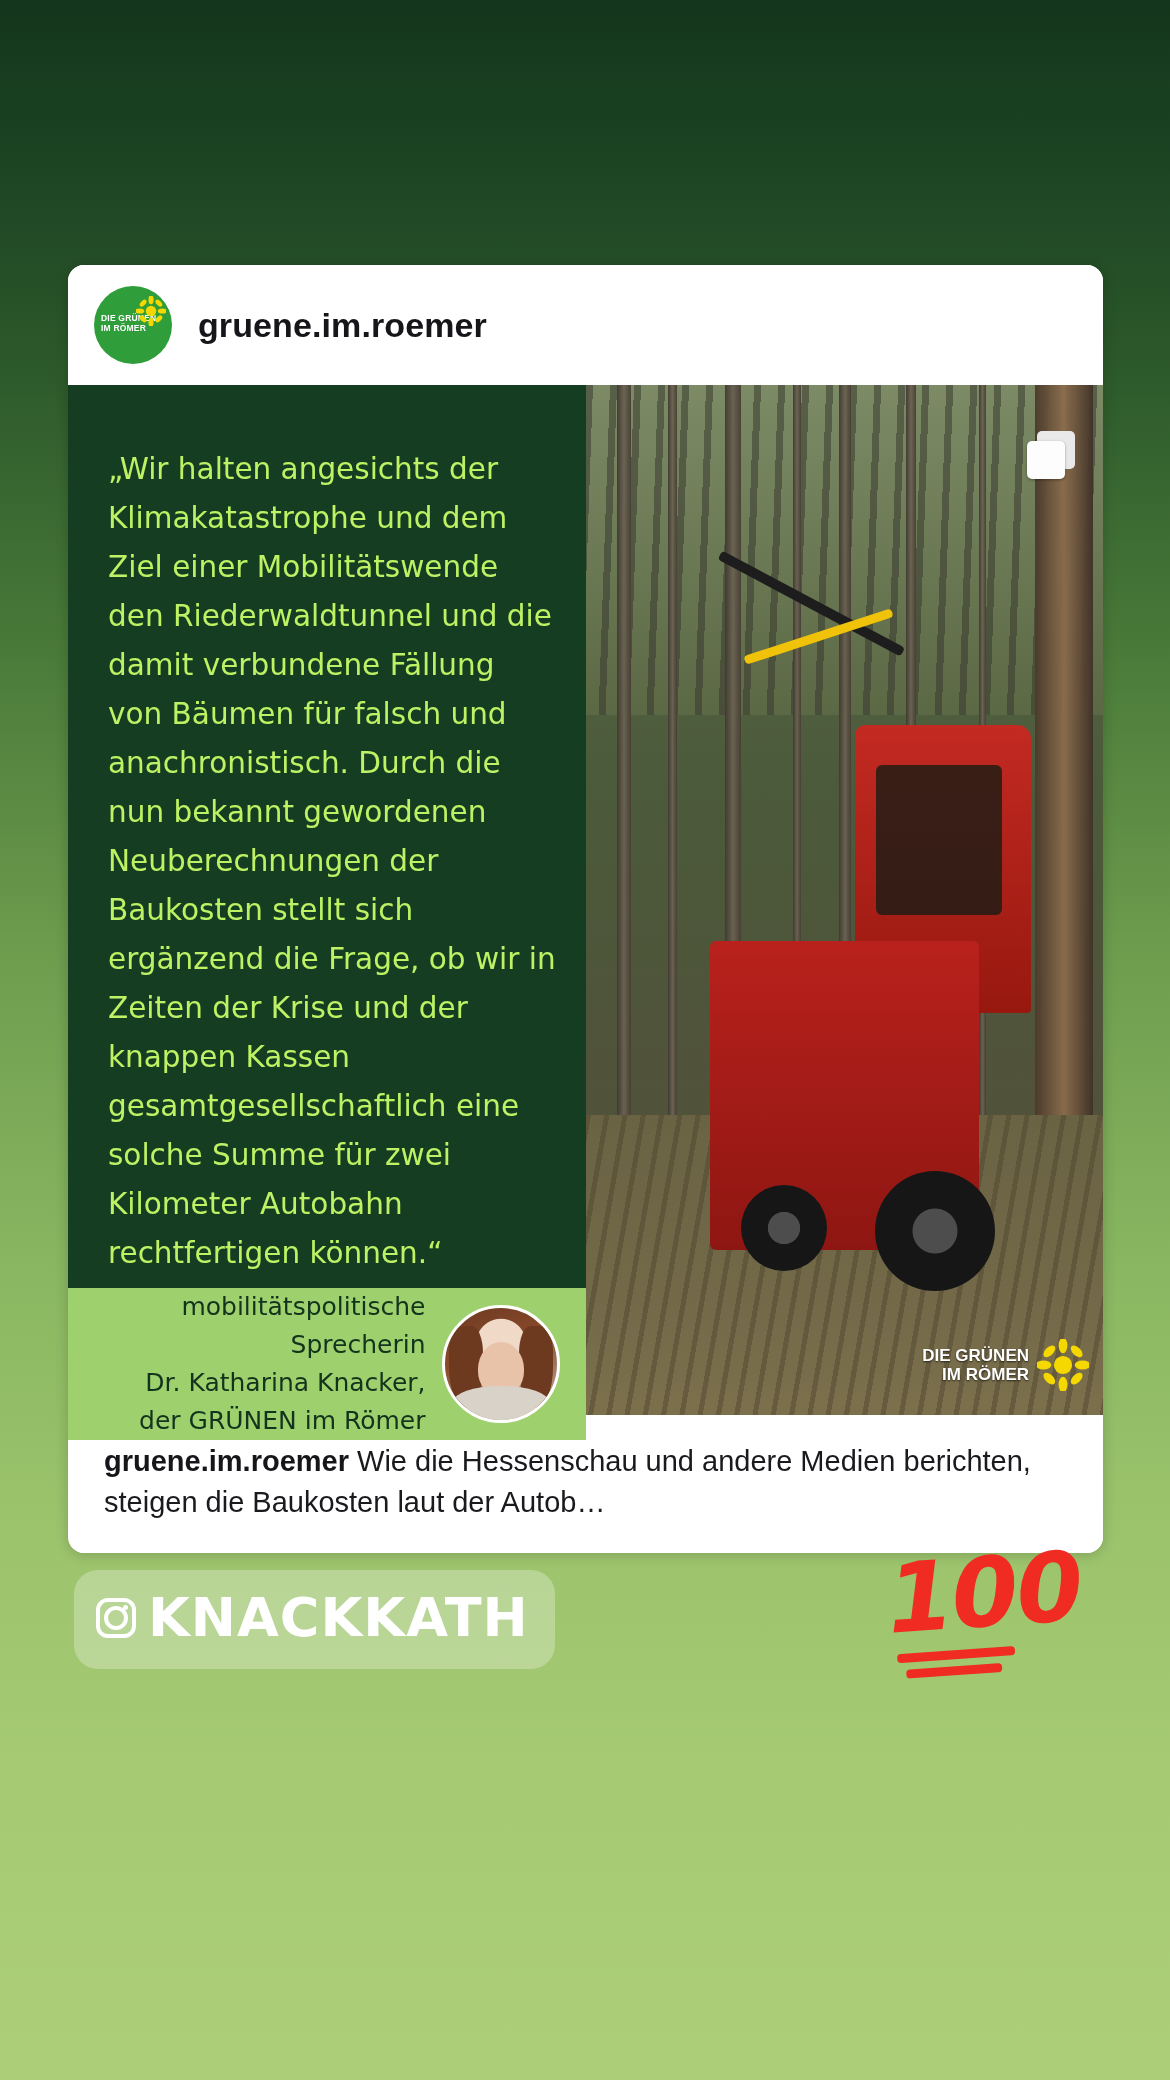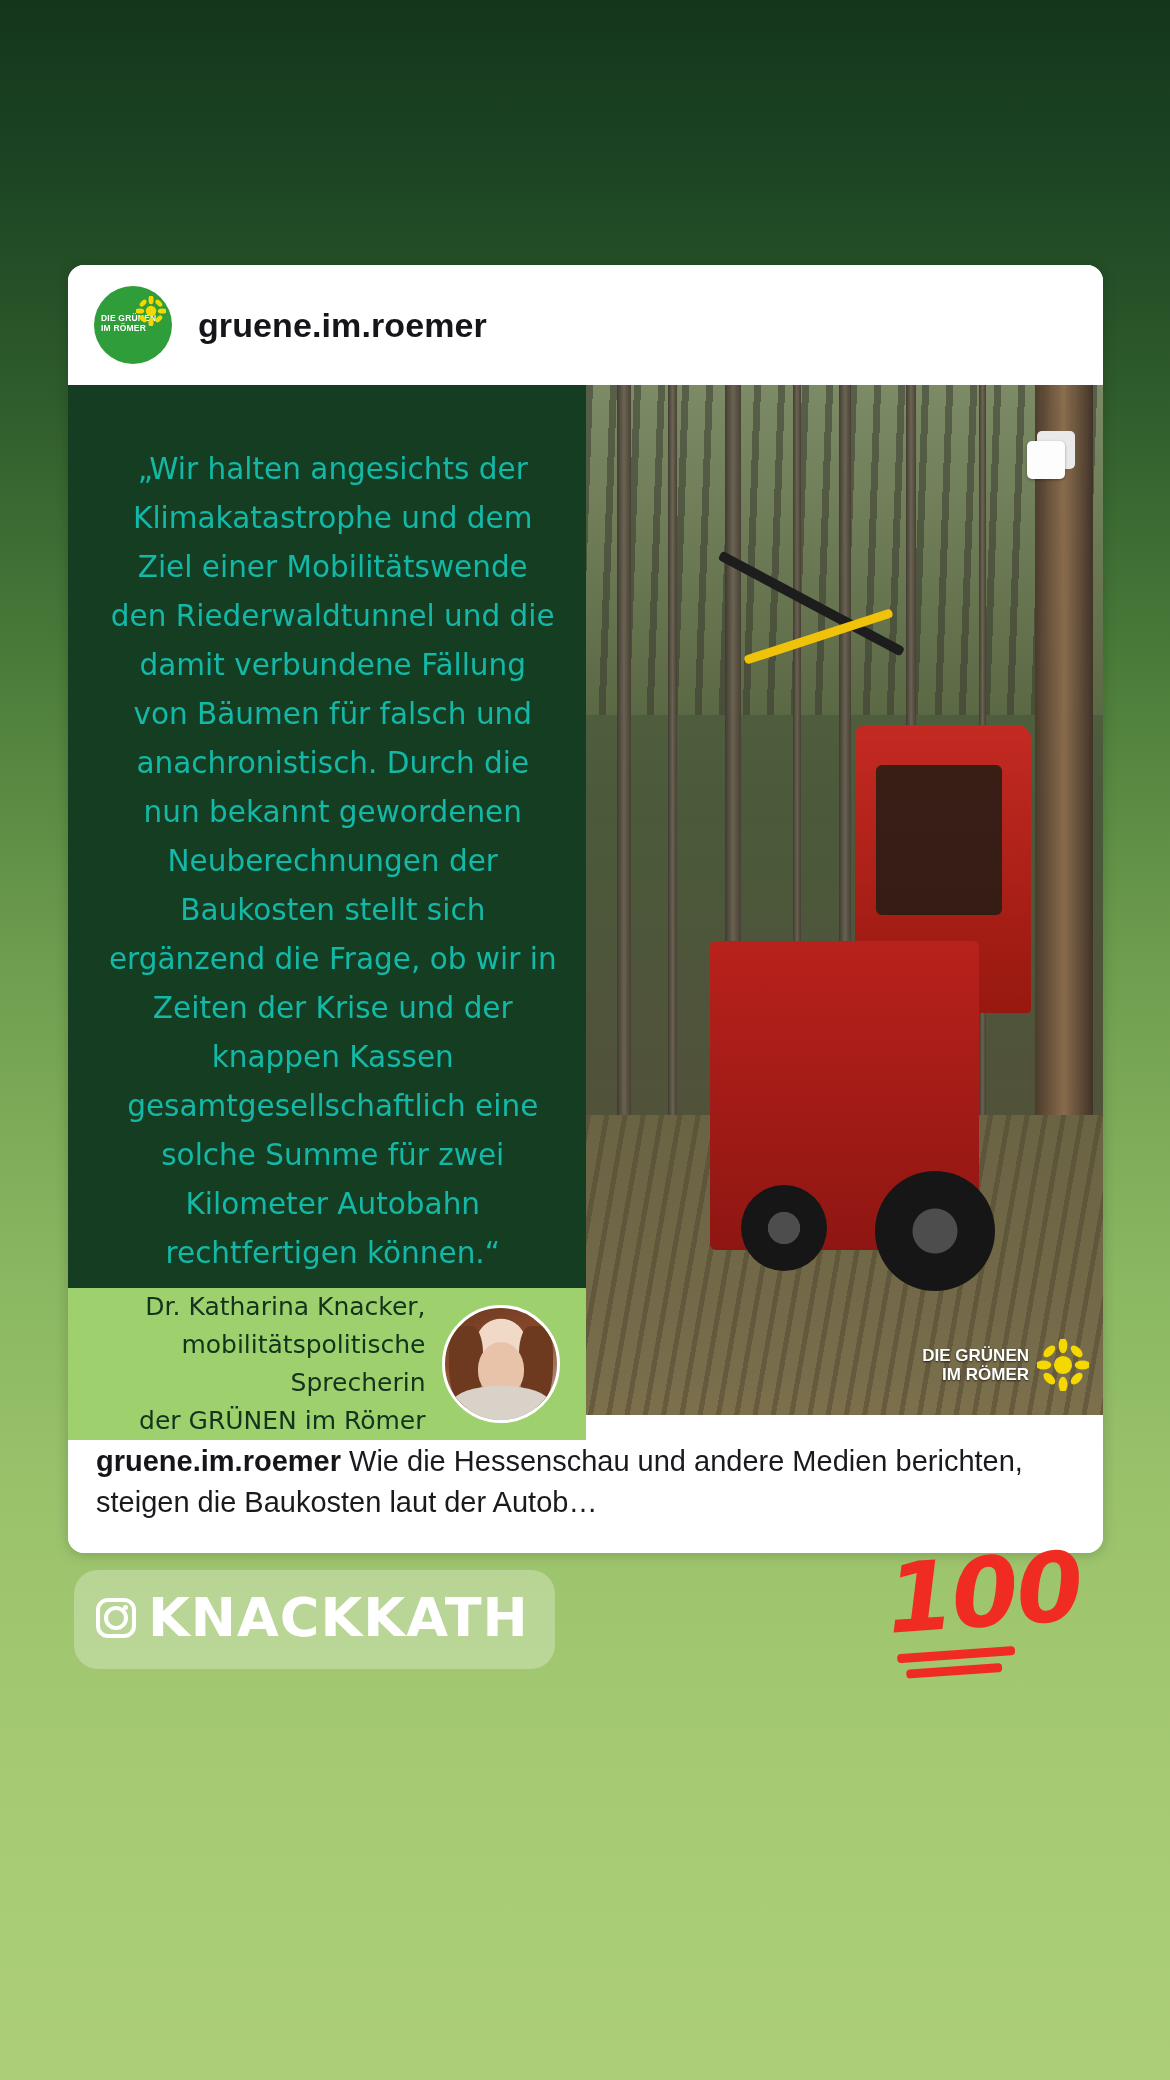--- a/index.html
+++ b/index.html
@@ -84,24 +84,23 @@
   }
   .quote-pane {
     width: 50%;
     background: #143d22;
     position: relative;
     display: flex;
     flex-direction: column;
   }
   .quote-text {
     flex: 1 1 auto;
-    color: #14b8a6;
+    color: #bef264;
     font-size: 29.5px;
     line-height: 49px;
-    text-align: center;
     padding: 60px 28px 10px 40px;
     font-family: "DejaVu Sans", sans-serif;
     font-weight: 400;
   }
   .attrib {
     background: #9ed16d;
     height: 170px;
     display: flex;
     align-items: center;
     justify-content: flex-end;
@@ -249,20 +248,21 @@
     box-shadow: 0 1px 3px rgba(0,0,0,.35);
   }
 
   
   .caption {
     background: #fff;
     padding: 26px 28px 30px 28px;
     font-size: 29px;
     line-height: 41px;
     color: #1a1a1e;
+    margin-left: 8px;
   }
   .caption .user {
     font-weight: bold;
     color: #15151a;
   }
 
   
   .mention {
     position: absolute;
     left: 74px;
@@ -355,22 +355,22 @@
     </div>
     <div class="acct-name">gruene.im.roemer</div>
   </div>
 
   <div class="media">
 
     <div class="quote-pane">
       <div class="quote-text">„Wir halten angesichts der Klimakatastrophe und dem Ziel einer Mobilitätswende den Riederwaldtunnel und die damit verbundene Fällung von Bäumen für falsch und anachronistisch. Durch die nun bekannt gewordenen Neuberechnungen der Baukosten stellt sich ergänzend die Frage, ob wir in Zeiten der Krise und der knappen Kassen gesamtgesellschaftlich eine solche Summe für zwei Kilometer Autobahn rechtfertigen können.“</div>
       <div class="attrib">
         <div class="attrib-text">
+          <div>mobilitätspolitische Sprecherin</div>
           <div>Dr. Katharina Knacker,</div>
-          <div>mobilitätspolitische Sprecherin</div>
           <div>der GRÜNEN im Römer</div>
         </div>
         <div class="attrib-photo">
           <div class="hair-l"></div>
           <div class="hair-r"></div>
           <div class="face"></div>
           <div class="body"></div>
         </div>
       </div>
     </div>

